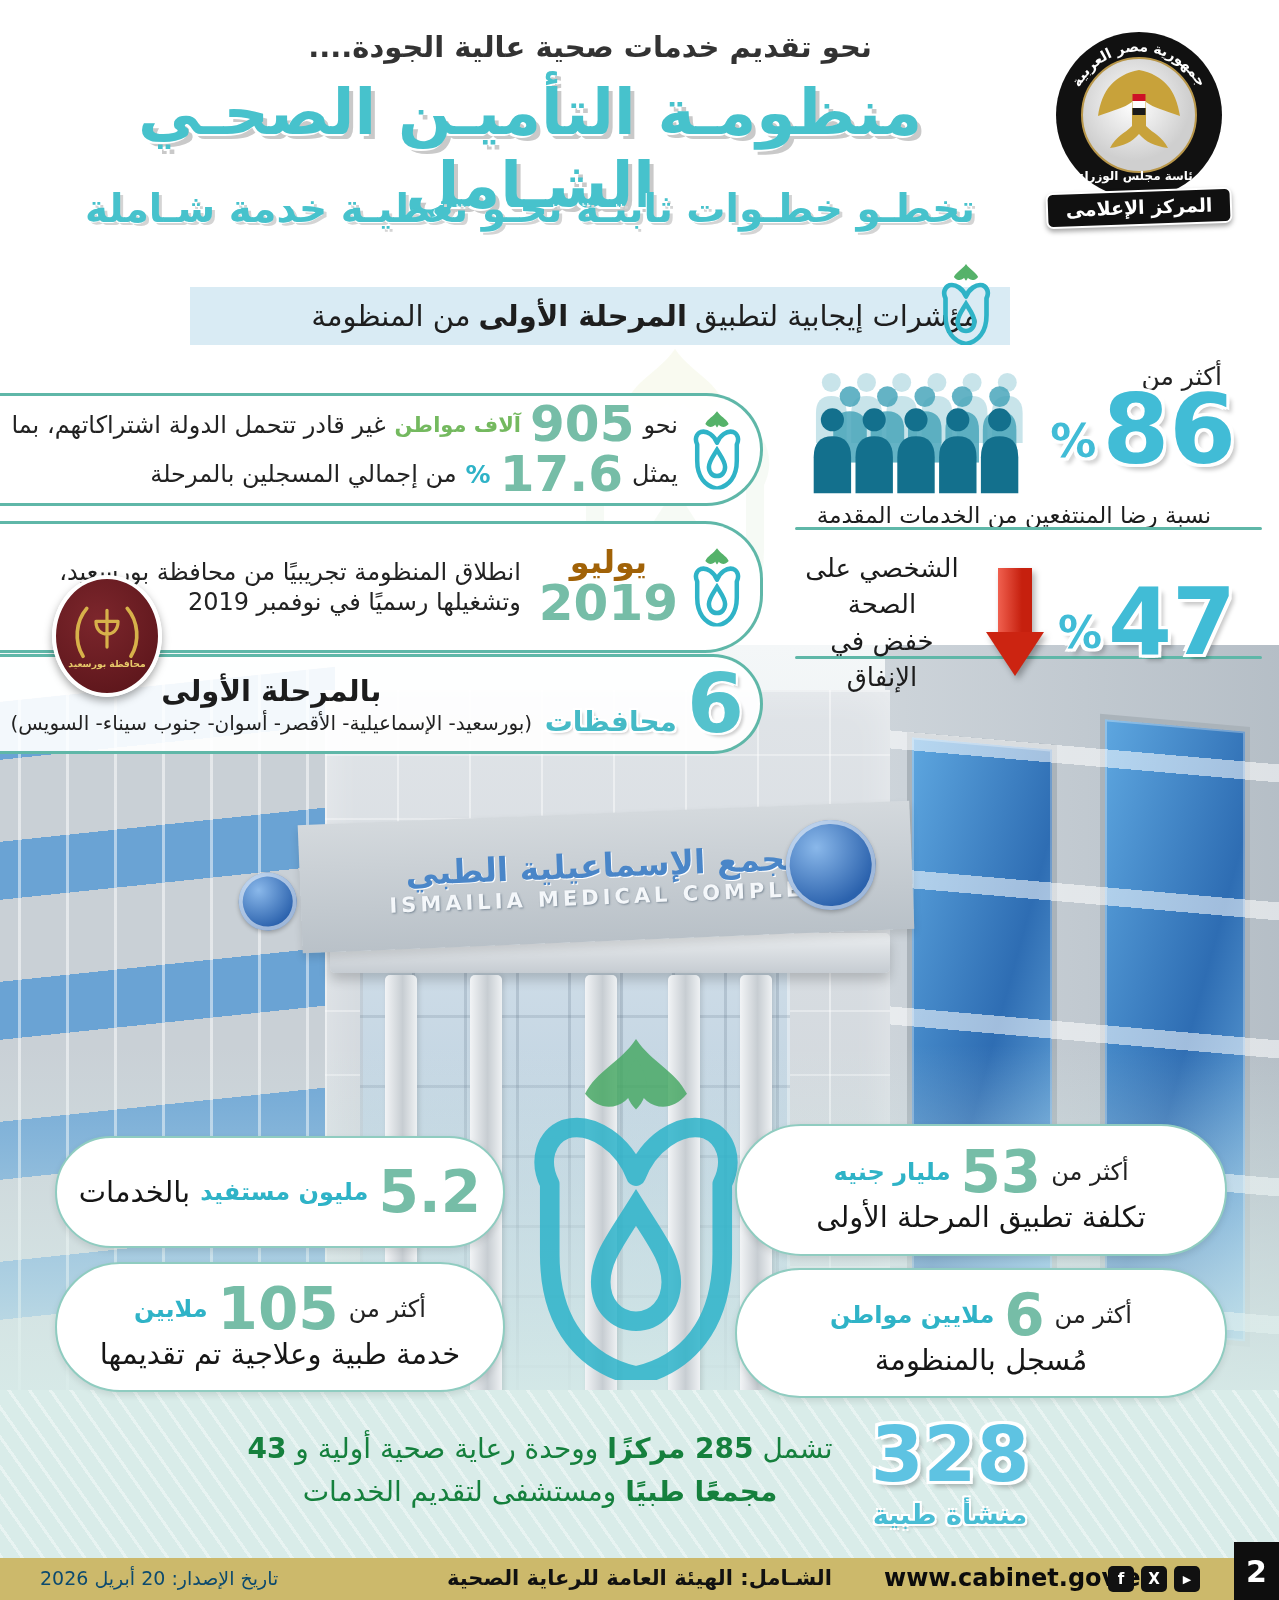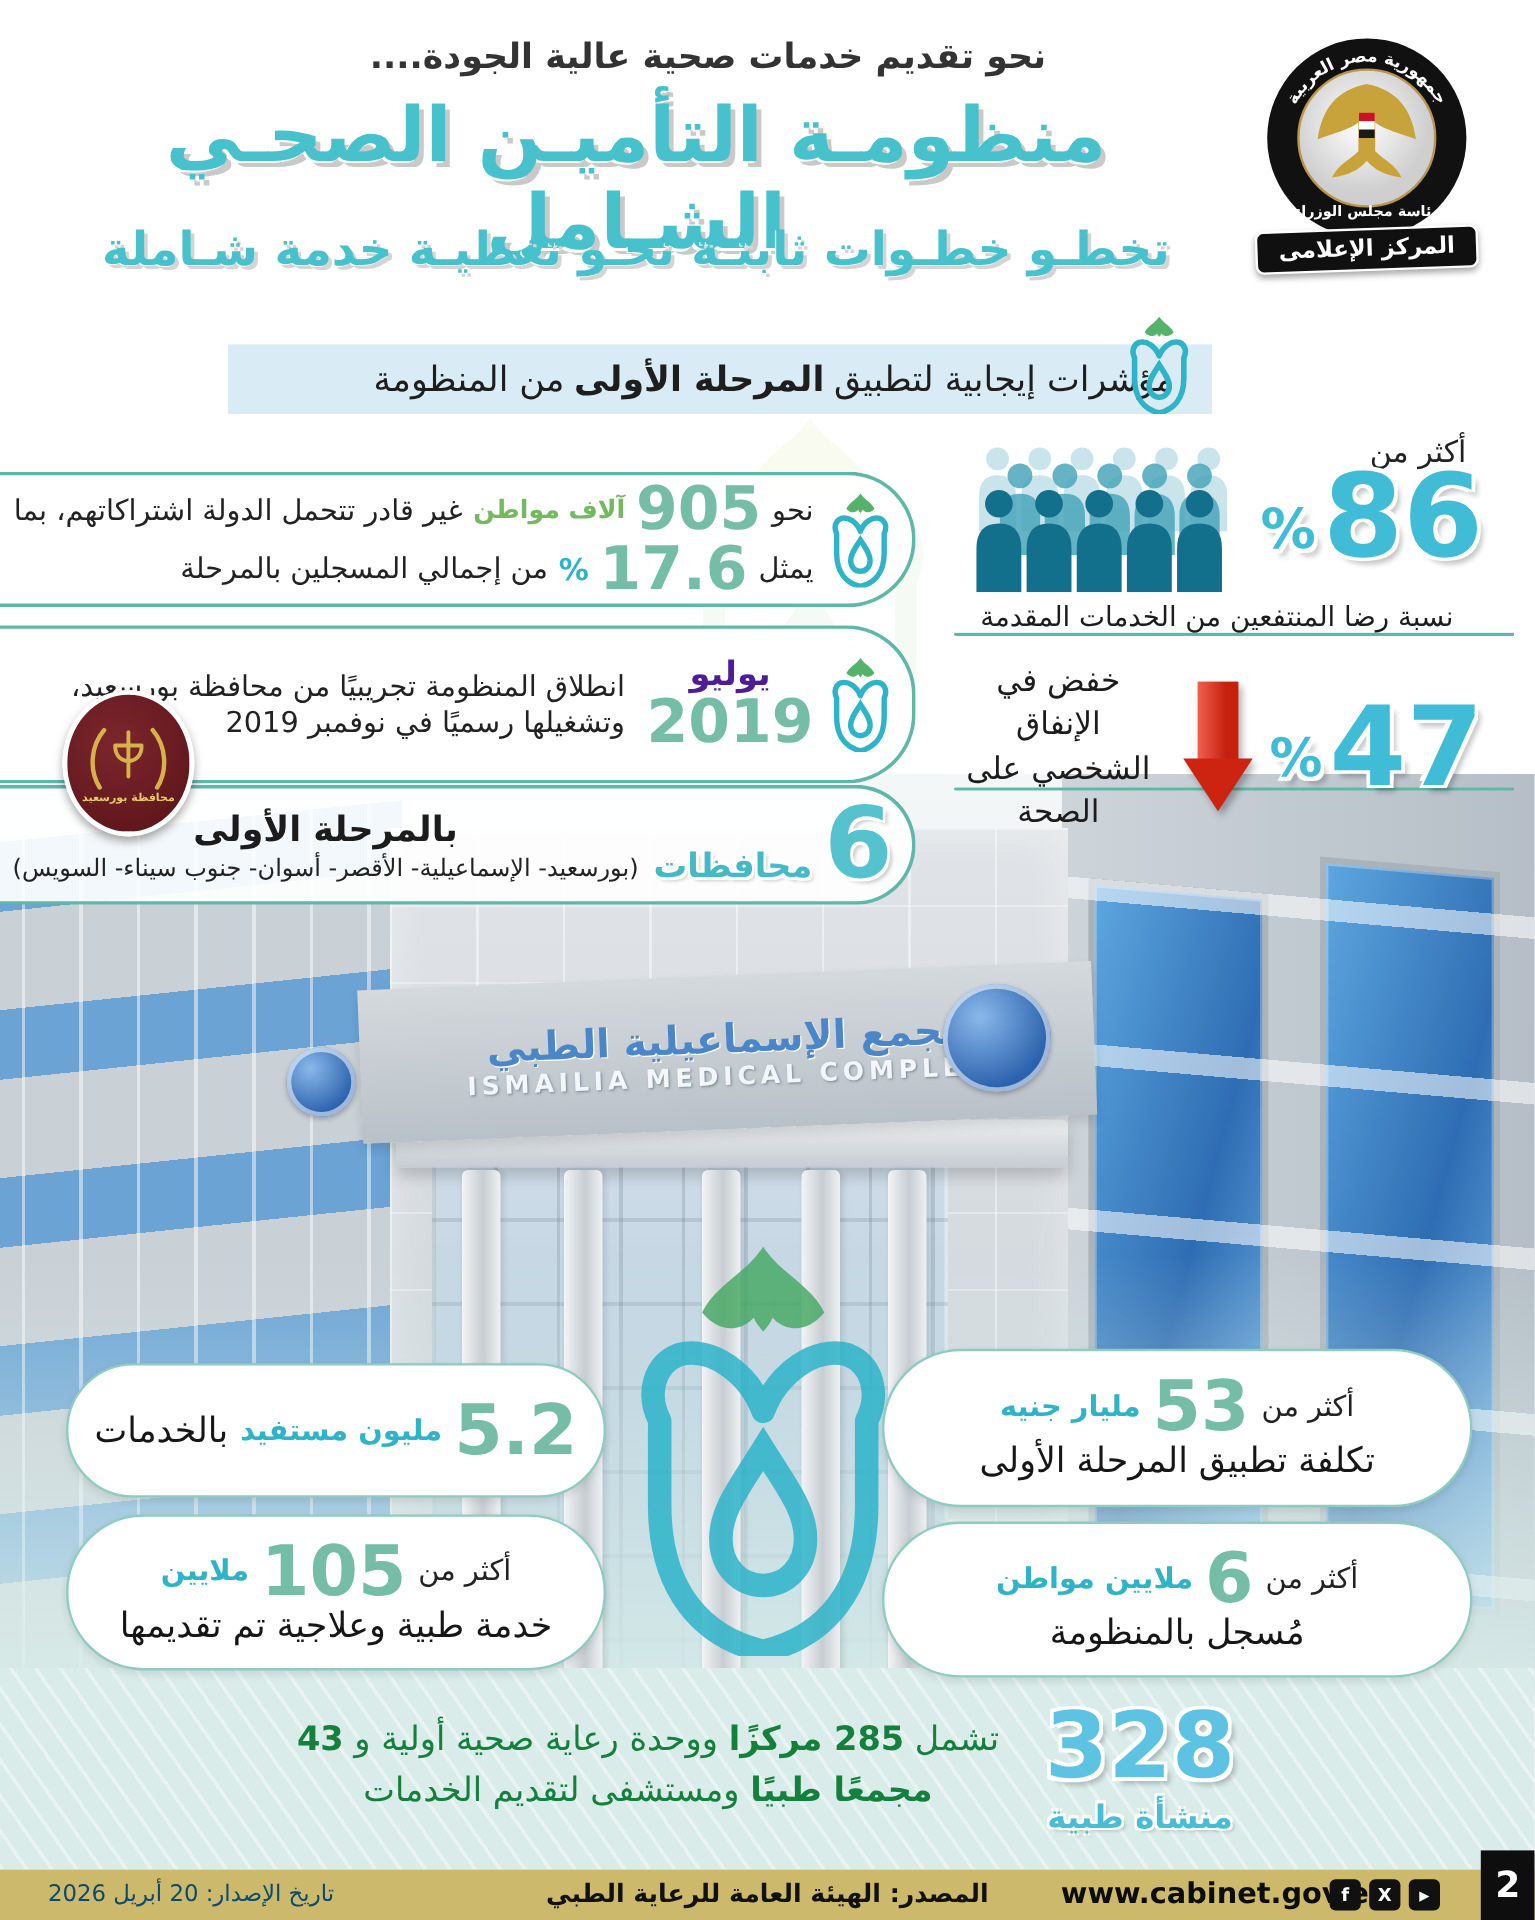--- a/index.html
+++ b/index.html
@@ -39,21 +39,21 @@
   .box2 { top:521px; width:763px; height:132px; }
   .box3 { top:654px; width:763px; height:100px; }
   .blines { display:flex; flex-direction:column; gap:2px; flex:1; }
   .bline { display:flex; align-items:center; gap:9px; white-space:nowrap; }
   .t-dark { font-size:24px; color:#222; }
   .num-g  { font-size:50px; font-weight:bold; color:#76bda7; line-height:.95; }
   .unit-green { font-size:21px; font-weight:bold; color:#74b95f; }
   .pct-teal { font-size:25px; font-weight:bold; color:#2fb3c7; }
 
   .monthyear { display:flex; flex-direction:column; align-items:center; line-height:1; margin-left:6px; }
-  .month { font-size:28px; font-weight:bold; color:#4c1d95; }
+  .month { font-size:32px; font-weight:bold; color:#a16207; }
   .year  { font-size:50px; font-weight:bold; color:#76bda7; }
 
   .portsaid { position:absolute; top:575px; left:52px; width:110px; height:122px; z-index:6;
               border-radius:50%; background:radial-gradient(circle at 40% 35%, #7c262c, #571318);
               border:4px solid #fff; box-shadow:0 4px 8px rgba(0,0,0,.35);
               display:flex; align-items:center; justify-content:center; }
 
   .num6 { font-size:82px; font-weight:bold; color:#55c2cd; line-height:.9;
           text-shadow:-2px -2px 0 #fff,2px -2px 0 #fff,-2px 2px 0 #fff,2px 2px 0 #fff,4px 4px 3px rgba(0,0,0,.18); }
   .lbl-outline { font-size:28px; font-weight:bold; color:#45bac6; margin-top:34px; margin-right:-2px;
@@ -372,22 +372,22 @@
   <div class="stat47">
     <span class="bigcyan bigcyan47">
       <span class="p">%</span>
       <span class="n">47</span>
     </span>
     <div class="arrow">
       <div class="shaft"></div>
         <div class="head"></div>
     </div>
     <div class="cap47">
+      <div>الشخصي على الصحة</div>
       <div>خفض في الإنفاق</div>
-      <div>الشخصي على الصحة</div>
     </div>
   </div>
 
   <svg class="center-logo" viewBox="0 0 60 88" style="--leaf:#45a862;--shield:#27b2c9">
       <use href="#tulip"></use>
     </svg>
 
   <div class="pill pillA">
     <div class="prow">
       <span class="p-num">5.2</span>
@@ -424,21 +424,21 @@
   </div>
 
   <div class="facilities">
     <div class="fac-num">328</div>
     <div class="fac-unit">منشأة طبية</div>
     <p class="fac-text"><span>تشمل </span><span class="b">285 مركزًا</span><span> ووحدة رعاية صحية أولية و </span><span class="b">43 مجمعًا طبيًا</span><span> ومستشفى لتقديم الخدمات</span></p>
   </div>
 
   <div class="footer">
     <span class="f-date">تاريخ الإصدار: 20 أبريل 2026</span>
-    <span class="f-source">المصدر: الهيئة العامة للرعاية الطبي</span>
+    <span class="f-source">الشـامل: الهيئة العامة للرعاية الصحية</span>
     <span class="f-web">www.cabinet.gov.eg</span>
     <div class="f-social">
       <span class="sq">f</span>
       <span class="sq">X</span>
       <span class="sq">
           <span class="yt">▶</span>
         </span>
     </div>
     <div class="f-page">2</div>
   </div>

